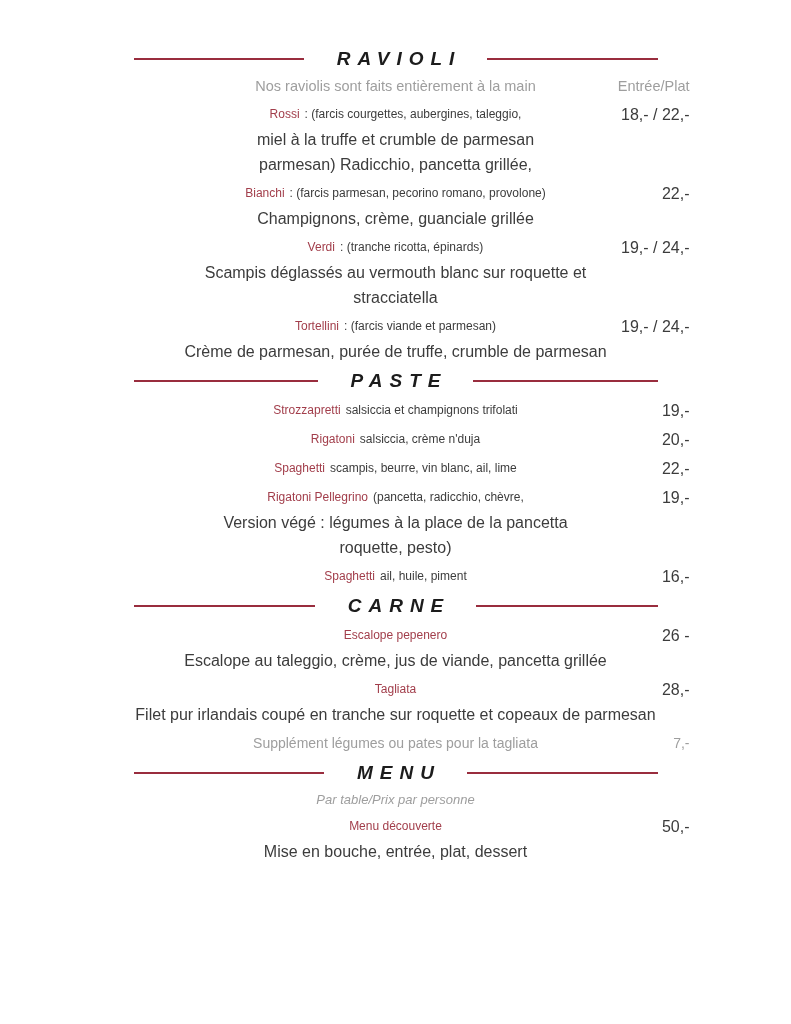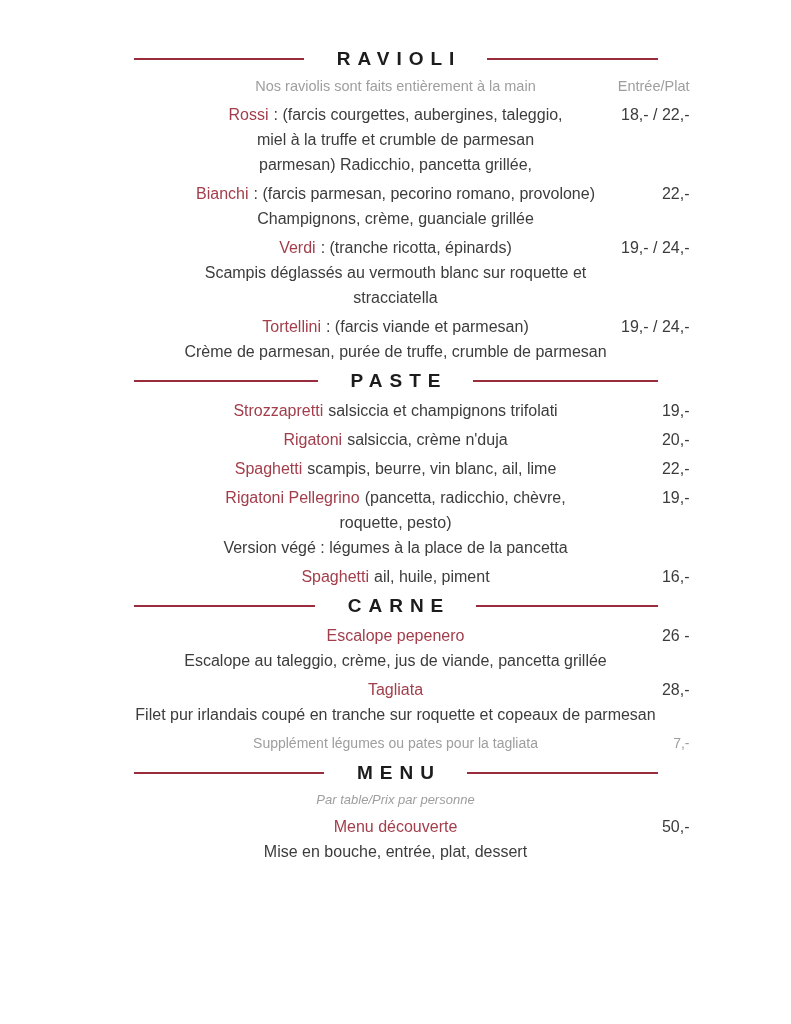--- a/index.html
+++ b/index.html
@@ -25,20 +25,21 @@
     padding-top: 42px;
   }
   
   .section-head {
     display: flex;
     align-items: center;
     gap: 26px;
     padding: 0 32px;
     margin: 5px 0;
     height: 24px;
+    font-style: italic;
   }
   .rule {
     flex: 1;
     height: 2px;
     background: var(--rule);
   }
   .section-title {
     margin: 0;
     font-size: 19px;
     font-weight: bold;
@@ -68,21 +69,21 @@
     line-height: 20px;
     color: var(--muted);
     margin: 0 0 4px 0;
   }
   
   .item { margin: 0 0 4px 0; }
   .head-row { position: relative; }
   .head-line {
     margin: 0;
     text-align: center;
-    font-size: 16px;
+    font-size: 12px;
     line-height: 25px;
     color: var(--text);
   }
   .nm { color: var(--accent); }
   .ds { margin-left: 5px; }
   .ds:empty { margin-left: 0; }
   .price {
     position: absolute;
     right: 0;
     top: 0;
@@ -181,22 +182,22 @@
         <p class="head-line"><span class="nm">Spaghetti</span><span class="ds">scampis, beurre, vin blanc, ail, lime</span></p>
         <span class="price">22,-</span>
       </div>
     </div>
 
     <div class="item">
       <div class="head-row">
         <p class="head-line"><span class="nm">Rigatoni Pellegrino</span><span class="ds">(pancetta, radicchio, chèvre,</span></p>
         <span class="price">19,-</span>
       </div>
+      <p class="cont">Version végé : légumes à la place de la pancetta</p>
       <p class="cont">roquette, pesto)</p>
-      <p class="cont">Version végé : légumes à la place de la pancetta</p>
     </div>
 
     <div class="item">
       <div class="head-row">
         <p class="head-line"><span class="nm">Spaghetti</span><span class="ds">ail, huile, piment</span></p>
         <span class="price">16,-</span>
       </div>
     </div>
   </section>
 

